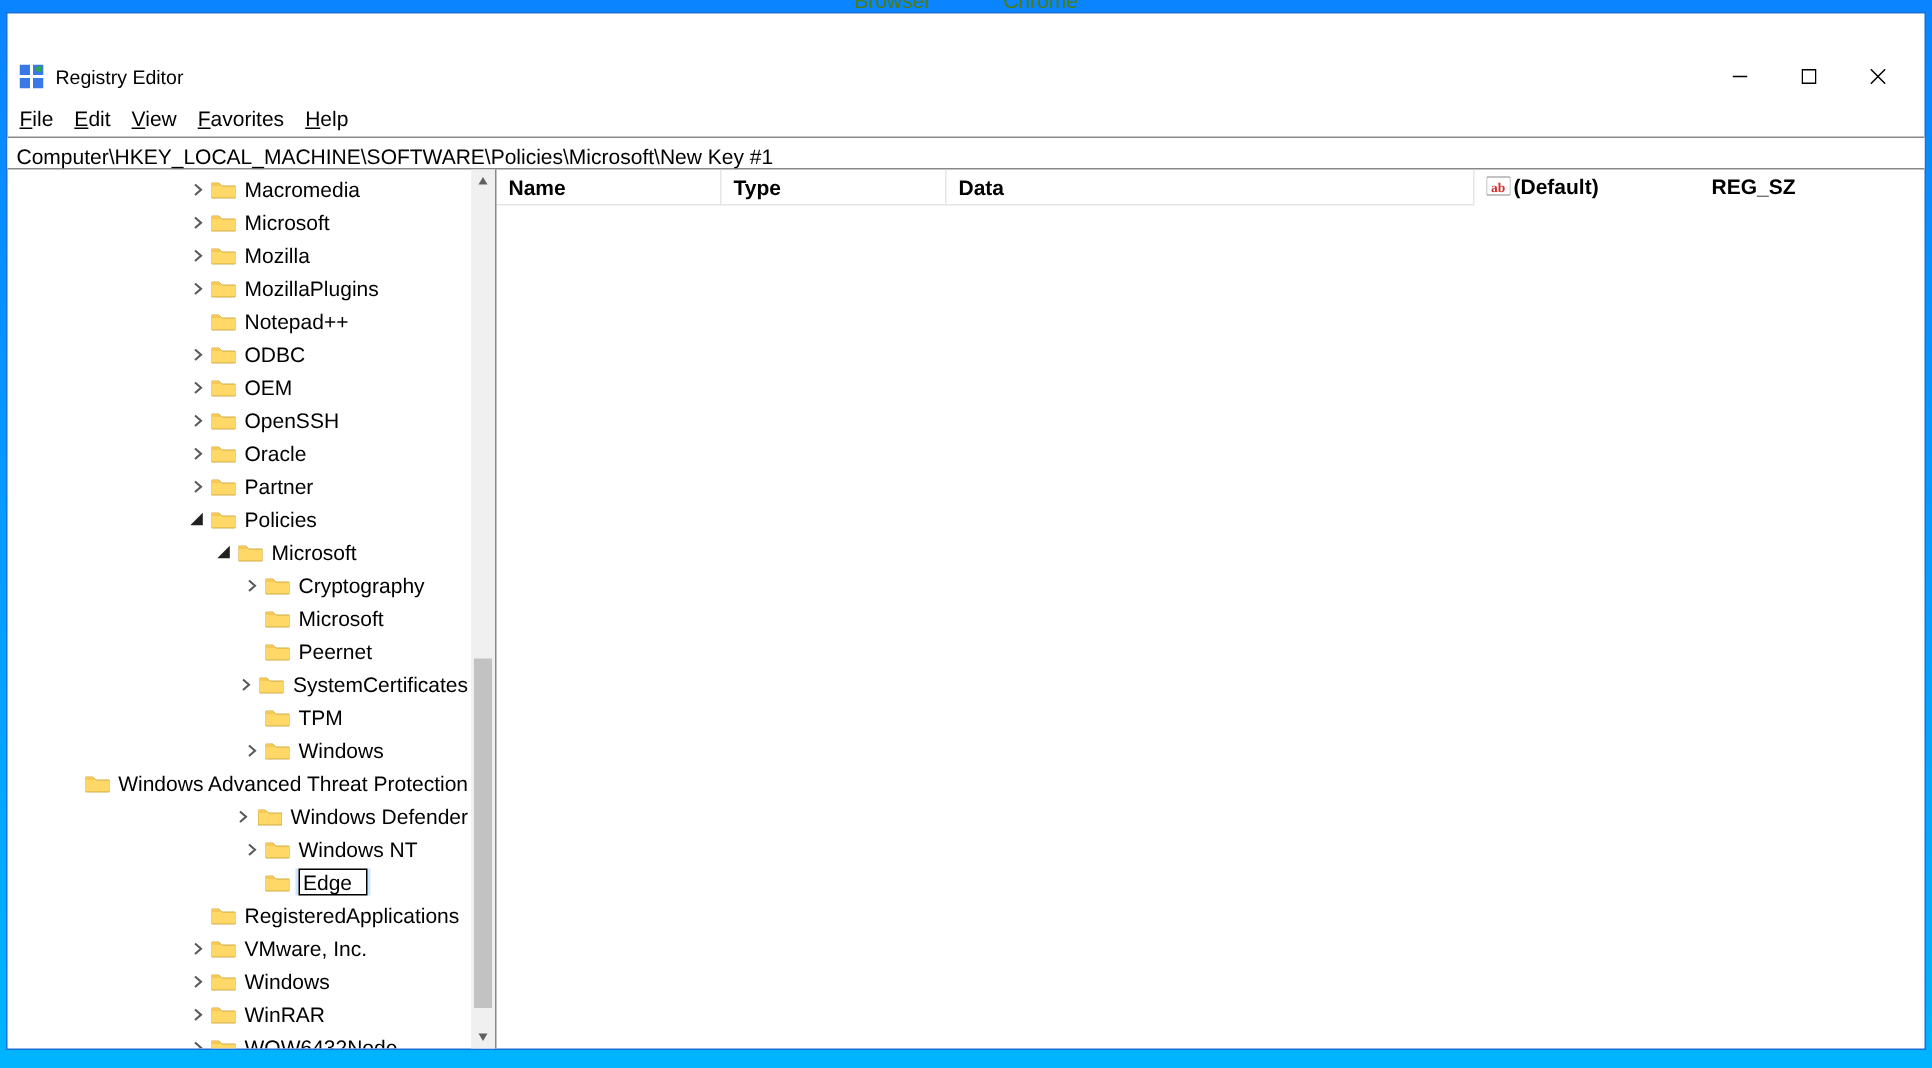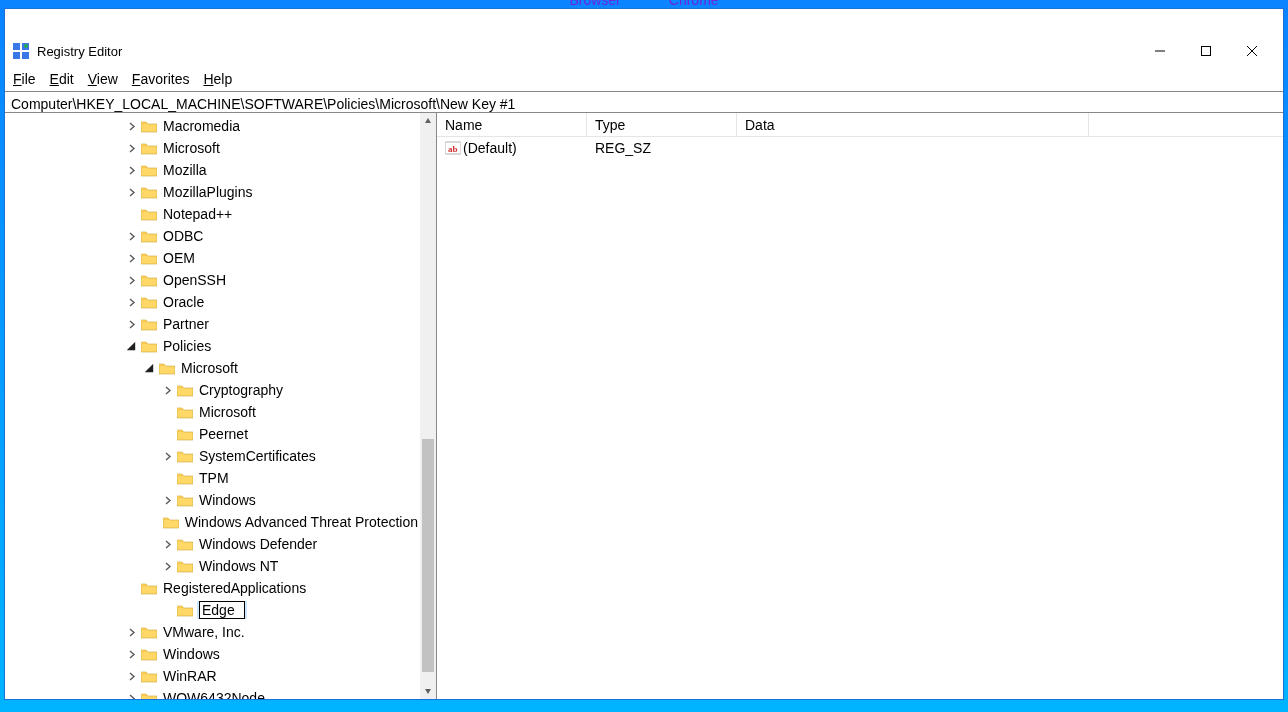--- a/index.html
+++ b/index.html
@@ -1,19 +1,19 @@
 <!DOCTYPE html>
 <html><head>
 <meta charset="utf-8">
 <style>
   * { box-sizing: border-box; }
   html, body { margin:0; padding:0; height:100%; font-family: "Segoe UI", Tahoma, sans-serif; font-size:14px; color:#000; }
   body { background: linear-gradient(to bottom, #0a84ff, #00b4ff); display:flex; flex-direction:column; }
   
-  .top-hint { position:absolute; top:0; left:0; right:0; height:8px; text-align:center; color:#6d28d9; font-size:14px; pointer-events:none; overflow:hidden; }
+  .top-hint { position:absolute; top:0; left:0; right:0; height:8px; text-align:center; color:#4d7c0f; font-size:14px; pointer-events:none; overflow:hidden; }
   .top-hint span { display:inline-block; margin:0 24px; transform:translateY(-8px);}
   
   .window {
     position:absolute;
     left:4px; right:4px; top:8px; bottom:12px;
     background:#fff;
     border:1px solid #1a6fd8;
     display:flex; flex-direction:column;
   }
   
@@ -49,21 +49,21 @@
   .chev { width:16px; height:16px; display:flex; align-items:center; justify-content:center; flex:0 0 16px; }
   .chev svg { width:9px; height:9px; stroke:#5a5a5a; stroke-width:1.4; fill:none; }
   .chev.open svg { stroke:#202020; fill:#202020; }
   .chev.none { visibility:hidden; }
   .foldericon { width:16px; height:14px; margin:0 4px 0 2px; flex:0 0 16px; }
   .nodelabel { padding:0 2px; }
   .nodelabel.sel { background:#cde8ff; }
   .nodeedit { font:inherit; height:18px; padding:0 2px; border:1px solid #000; outline:none; width:46px; }
   
   
-  .listpane { flex:1; display:flex; flex-direction:column; }
+  .listpane { flex:1; display:flex; flex-direction:row;font-weight:bold; }
   .listhdr { height:24px; display:flex; border-bottom:1px solid #e5e5e5; }
   .listhdr .col { border-right:1px solid #e5e5e5; padding:2px 8px; font-size:14px; display:flex; align-items:center; }
   .col-name { width:150px; }
   .col-type { width:150px; }
   .col-data { width:352px; }
   .listrow { height:22px; display:flex; align-items:center; }
   .listrow .cell { padding:0 8px; display:flex; align-items:center; }
   .valicon { width:16px; height:16px; margin-right:2px; flex:0 0 16px; }
   
   
@@ -374,42 +374,42 @@
                 <svg viewBox="0 0 9 9">
                   <polyline points="3,1 7,4.5 3,8"></polyline>
                 </svg>
               </span>
               <span class="foldericon"><svg viewBox="0 0 16 14">
                   <use href="#folder-closed"></use>
                 </svg></span>
               <span class="nodelabel">Windows NT</span>
             </div>
             <div class="node">
+              <span class="pad" style="width: 128px;"></span>
+              <span class="chev none">
+                <svg viewBox="0 0 9 9">
+                  <polyline points="3,1 7,4.5 3,8"></polyline>
+                </svg>
+              </span>
+              <span class="foldericon"><svg viewBox="0 0 16 14">
+                  <use href="#folder-closed"></use>
+                </svg></span>
+              <span class="nodelabel sel"><input class="nodeedit" value="Edge" style=""></span>
+            </div>
+            <div class="node">
               <span class="pad" style="width: 92px;"></span>
               <span class="chev none">
                 <svg viewBox="0 0 9 9">
                   <polyline points="3,1 7,4.5 3,8"></polyline>
                 </svg>
               </span>
               <span class="foldericon"><svg viewBox="0 0 16 14">
                   <use href="#folder-closed"></use>
                 </svg></span>
               <span class="nodelabel">RegisteredApplications</span>
-            </div>
-            <div class="node">
-              <span class="pad" style="width: 128px;"></span>
-              <span class="chev none">
-                <svg viewBox="0 0 9 9">
-                  <polyline points="3,1 7,4.5 3,8"></polyline>
-                </svg>
-              </span>
-              <span class="foldericon"><svg viewBox="0 0 16 14">
-                  <use href="#folder-closed"></use>
-                </svg></span>
-              <span class="nodelabel sel"><input class="nodeedit" value="Edge" style=""></span>
             </div>
             <div class="node">
               <span class="pad" style="width: 92px;"></span>
               <span class="chev closed">
                 <svg viewBox="0 0 9 9">
                   <polyline points="3,1 7,4.5 3,8"></polyline>
                 </svg>
               </span>
               <span class="foldericon"><svg viewBox="0 0 16 14">
                   <use href="#folder-closed"></use>

